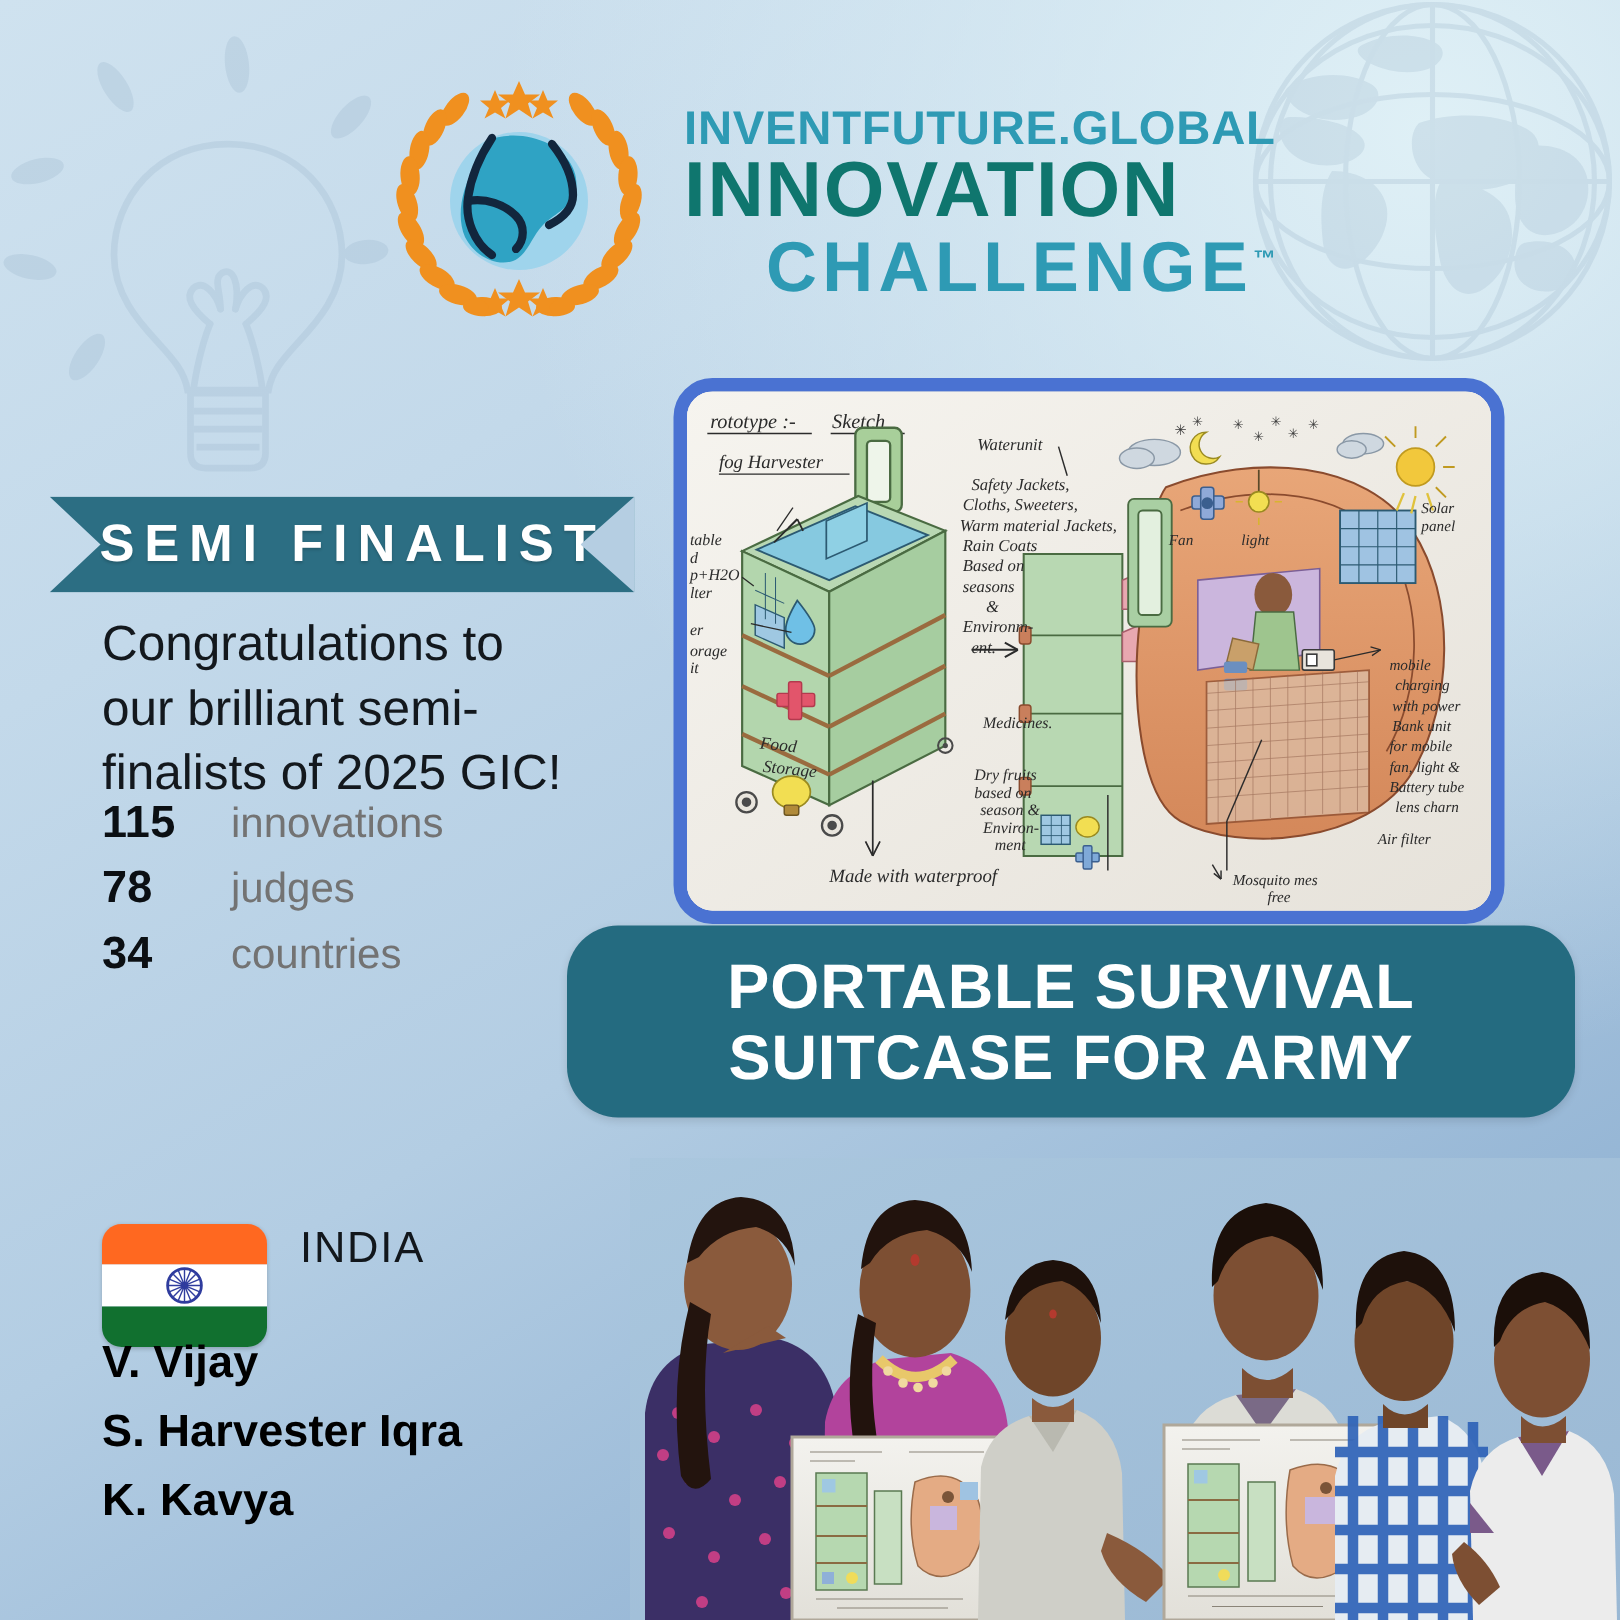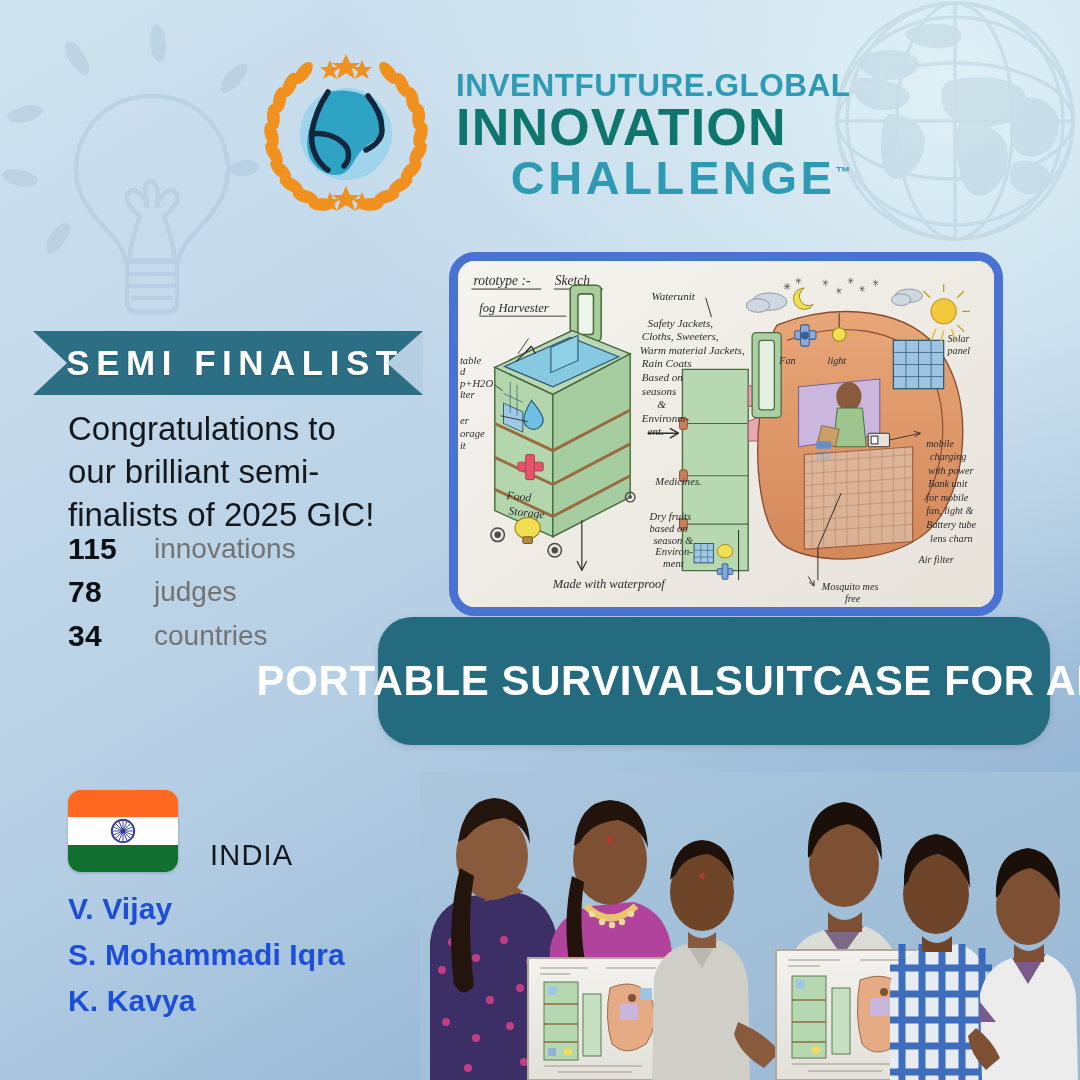--- a/index.html
+++ b/index.html
@@ -63,57 +63,57 @@
 
   
   .stats { position:absolute; left:68px; top:527px; }
   .stat-row { display:flex; align-items:center; height:43.5px; }
   .stat-num {
     width:86px; font-size:30px; font-weight:bold; color:#0b0f13; letter-spacing:.2px;
   }
   .stat-lbl { font-size:28px; color:#737373; }
 
   
-  .flag-row { position:absolute; left:68px; top:790px; display:flex; align-items:flex-end; gap:32px; }
+  .flag-row { position:absolute; left:68px; top:816px; display:flex; align-items:flex-start; gap:22px; }
   .flag {
     width:110px; height:82px; border-radius:13px; overflow:hidden;
     box-shadow:0 1px 3px rgba(0,0,0,.20); position:relative; flex:0 0 auto;
   }
   .flag .band { height:33.34%; width:100%; }
   .flag .saffron { background:#ff6820; }
   .flag .white   { background:#ffffff; }
   .flag .green   { background:#11702f; }
   .chakra {
     position:absolute; left:50%; top:50%; transform:translate(-50%,-50%);
     width:25px; height:25px;
   }
   .country {
     font-size:29px; color:#12171c; letter-spacing:1.2px; font-weight:400;
   }
 
   
   .names { position:absolute; left:68px; top:886px; }
   .name {
-    font-size:30px; font-weight:bold; color:#1d4ed8;
+    font-size:30px; font-weight:bold; color:#000000;
     line-height:1.53; letter-spacing:.1px; white-space:nowrap;
   }
 
   
   .sketch-frame {
     position:absolute; left:449px; top:252px; width:554px; height:364px;
     border:9px solid #4a72d2; border-radius:26px; overflow:hidden;
     background:#ece9e3;
   }
   .sketch-inner { position:absolute; inset:0; }
 
   
   .title-card {
     position:absolute; left:378px; top:617px; width:672px; height:128px;
     background:#246b80; border-radius:34px;
-    display:flex; align-items:center; justify-content:center;
+    display:flex; flex-direction:column; align-items:center; justify-content:center;
     box-shadow:0 2px 6px rgba(0,0,0,.12);
   }
   .title-line {
     color:#fff; font-size:42px; font-weight:bold; letter-spacing:.6px;
     line-height:1.12; white-space:nowrap; text-align:center;
   }
 
   
   .students {
     position:absolute; left:420px; top:772px; width:660px; height:308px; overflow:hidden;
@@ -367,21 +367,21 @@
         <line x1="8" y1="8" x2="32" y2="32" transform="rotate(22.5 20 20)"></line>
         <line x1="32" y1="8" x2="8" y2="32" transform="rotate(22.5 20 20)"></line>
       </g>
     </svg>
   </div>
   <span class="country">INDIA</span>
 </div>
 
 <div class="names">
   <div class="name">V. Vijay</div>
-  <div class="name">S. Mohammadi Iqra</div>
+  <div class="name">S. Harvester Iqra</div>
   <div class="name">K. Kavya</div>
 </div>
 
 <div class="sketch-frame">
   <svg class="sketch-inner" viewBox="0 0 554 364" preserveAspectRatio="none" aria-hidden="true">
     <rect width="554" height="364" fill="#efece6"></rect>
 
     <rect x="0" y="0" width="554" height="364" fill="url(#paperg)"></rect>
     <defs>
       <linearGradient id="paperg" x1="0" y1="0" x2="1" y2="1">

